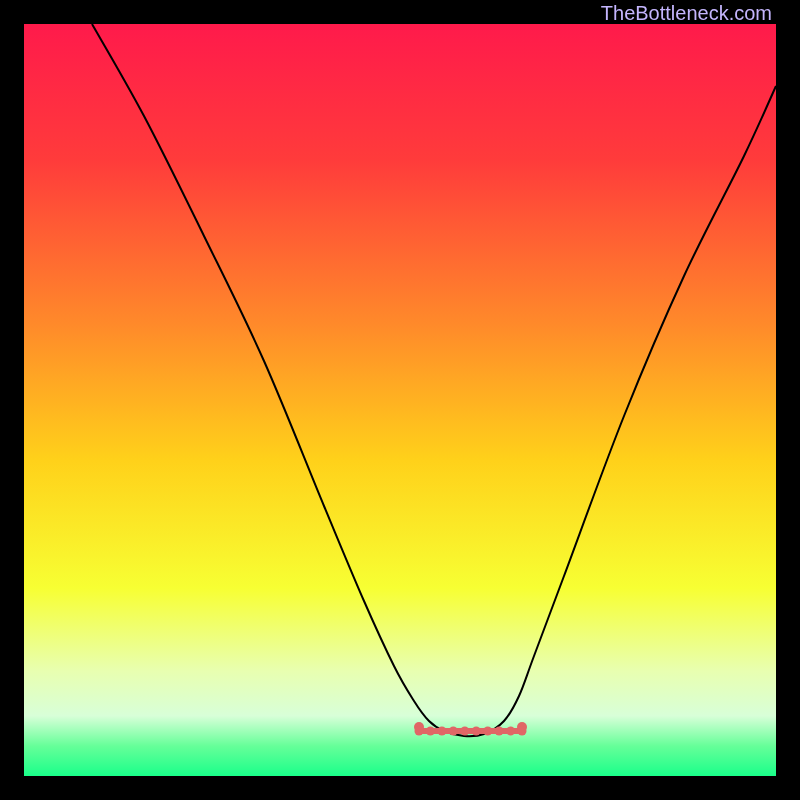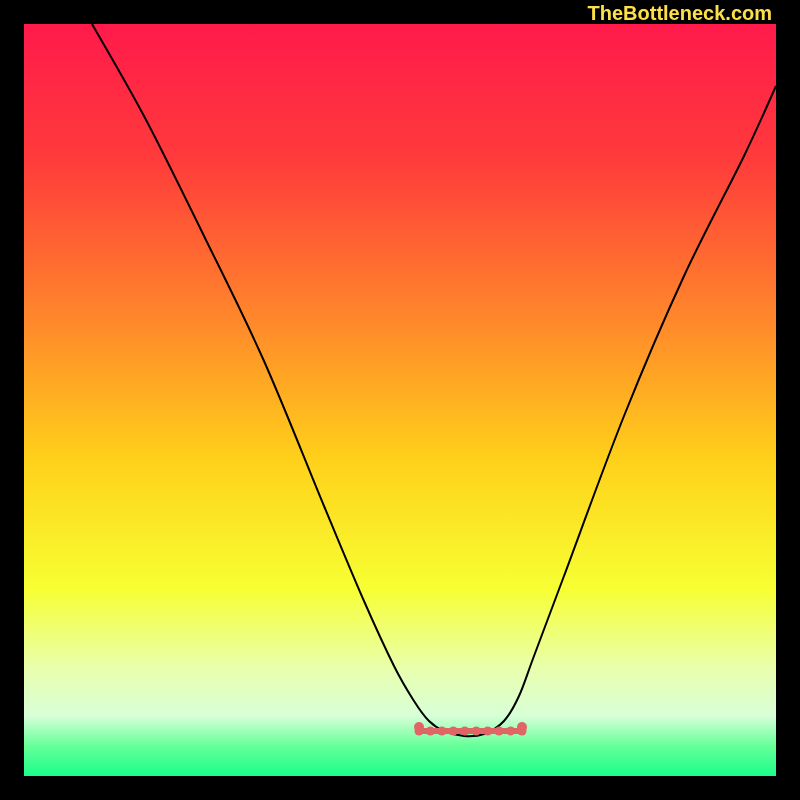--- a/index.html
+++ b/index.html
@@ -17,22 +17,22 @@
     width: 752px;
     height: 752px;
     background: #000;
   }
   .watermark {
     position: absolute;
     top: 2px;
     right: 28px;
     font-family: Arial, Helvetica, sans-serif;
     font-size: 20px;
-    font-weight: bold;
-    color: #fde047;
+    font-weight: normal;
+    color: #c4b5fd;
   }
   svg {
     display: block;
   }
 </style>
 </head>
 <body>
 
 <div class="frame">
   <svg id="chart-svg" width="752" height="752" viewBox="0 0 752 752">

